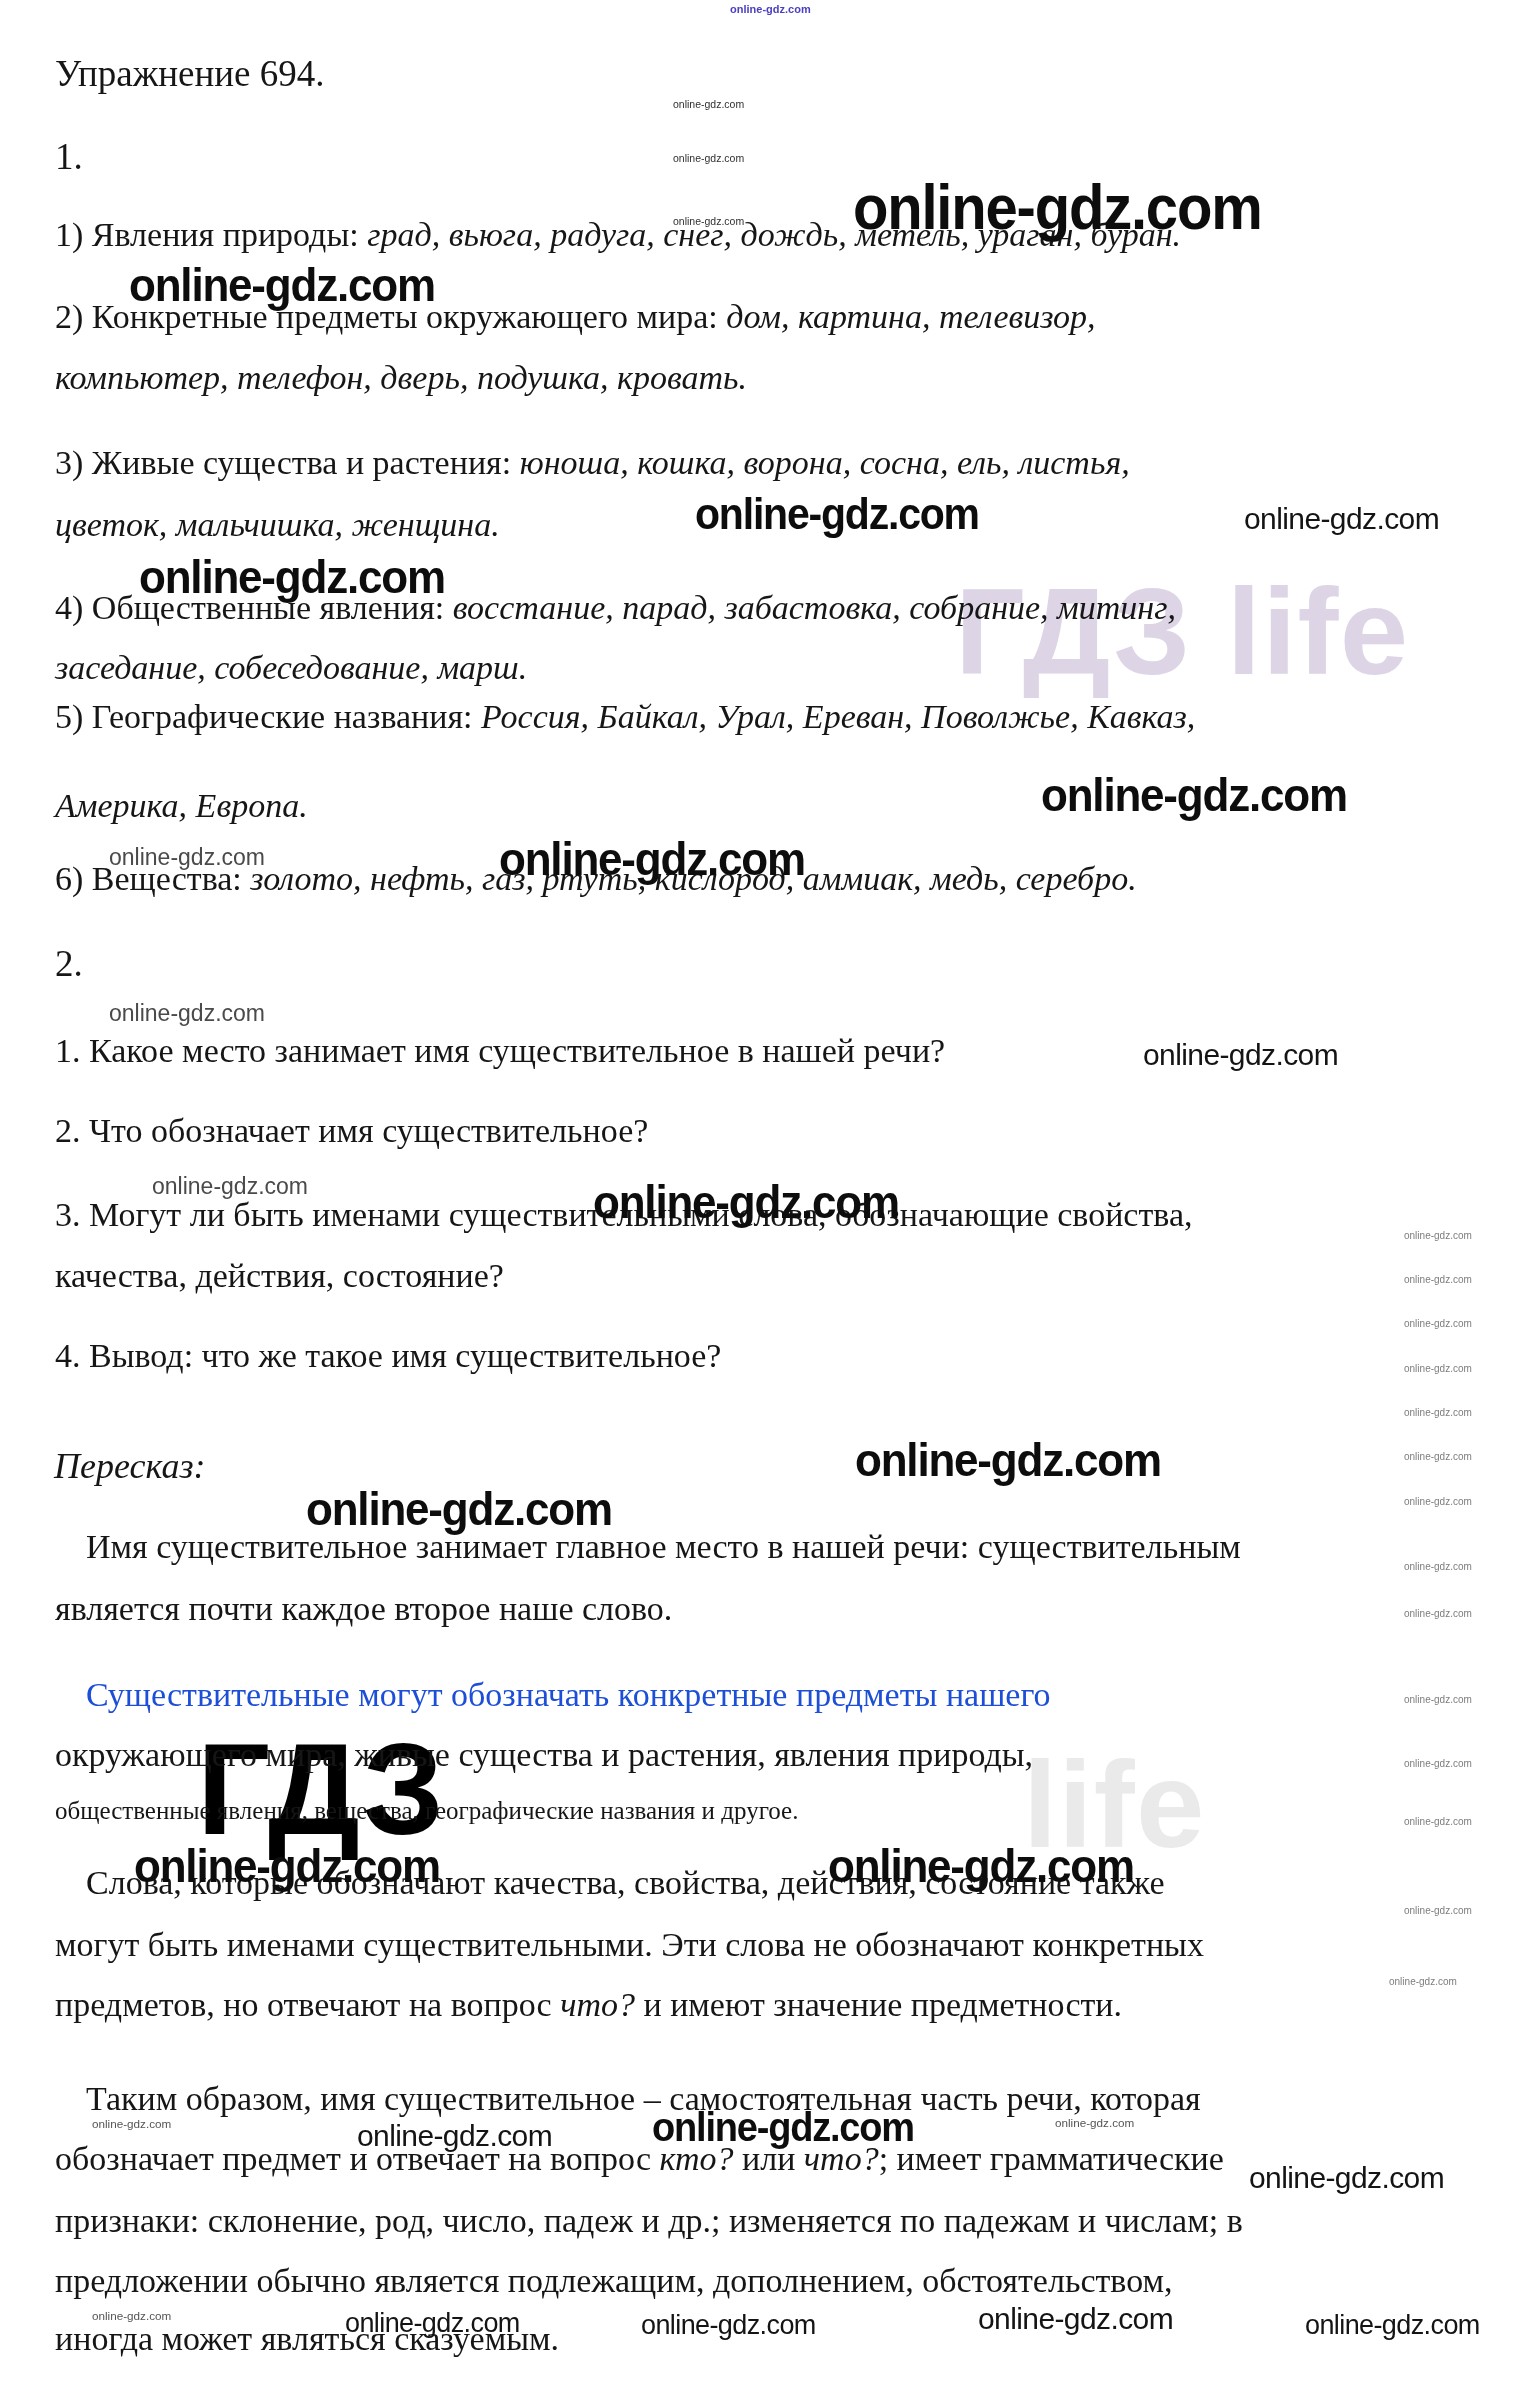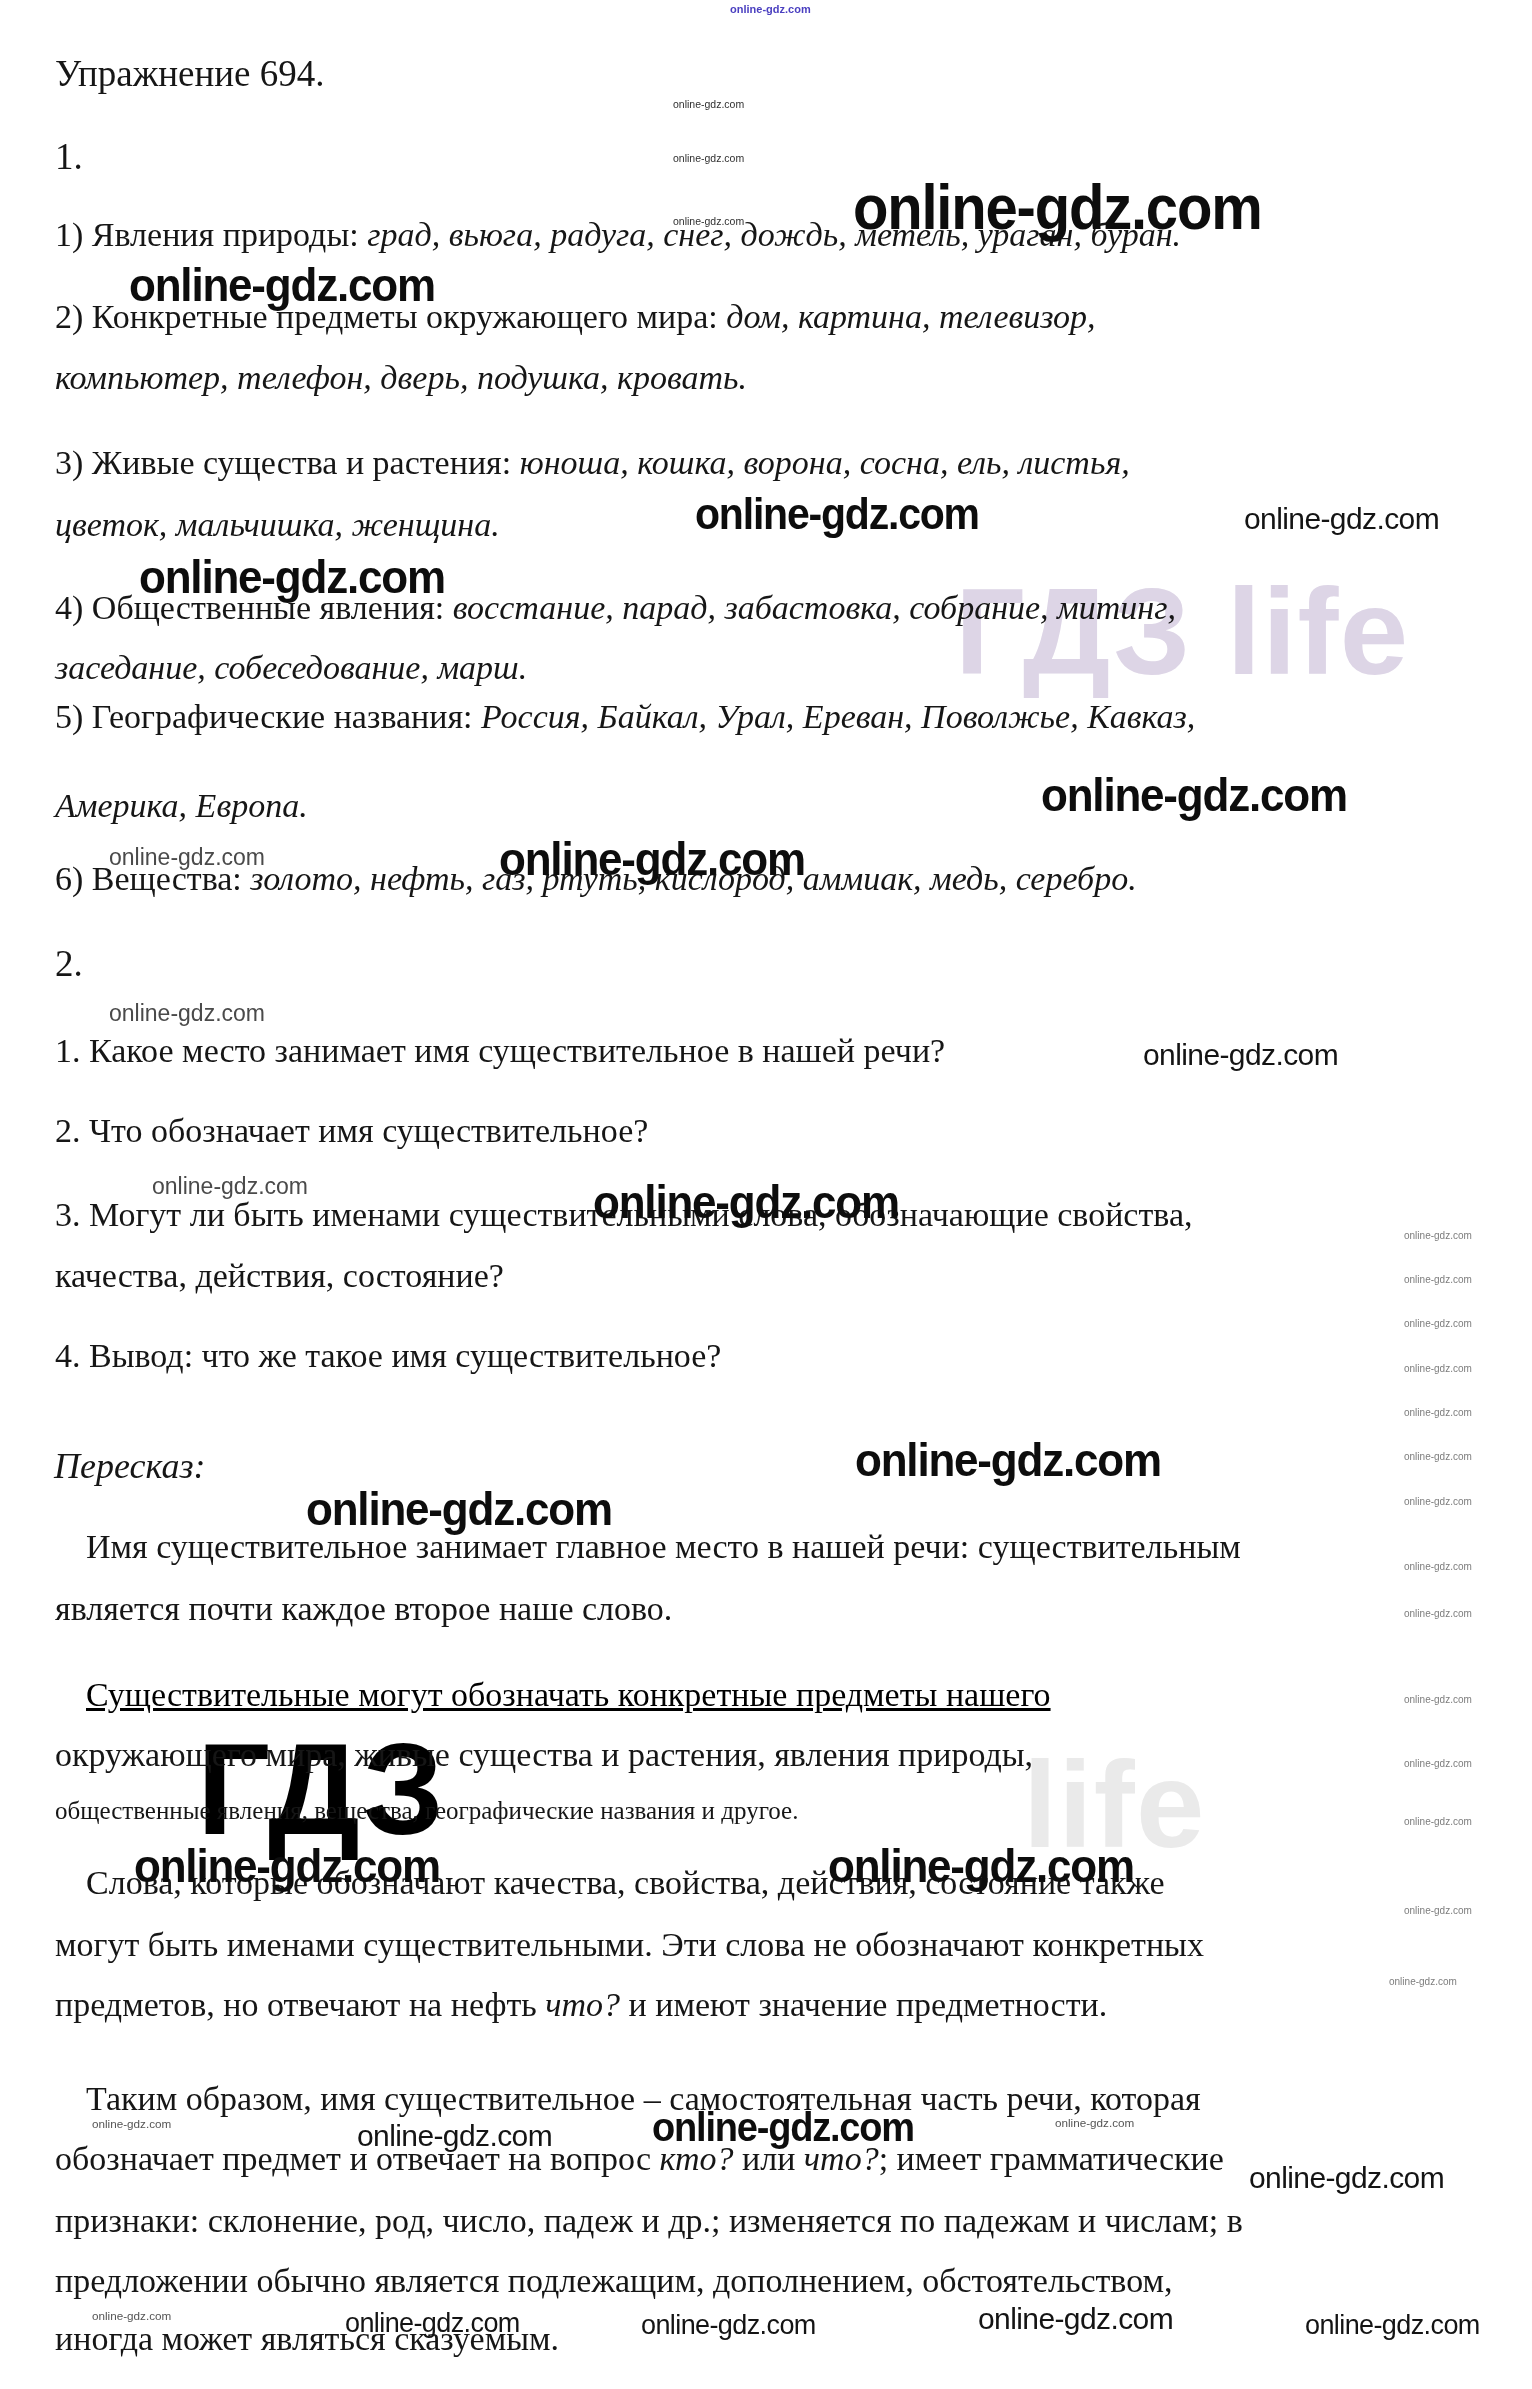--- a/index.html
+++ b/index.html
@@ -61,26 +61,26 @@
       <div class="line" style="left: 55px; top: 860px; font-size: 34px; color: rgb(22, 22, 22);"><span class="n">6) Вещества: </span><span class="i">золото, нефть, газ, ртуть, кислород, аммиак, медь, серебро.</span></div>
       <div class="line" style="left: 55px; top: 943px; font-size: 37px; color: rgb(22, 22, 22);"><span class="b">2.</span></div>
       <div class="line" style="left: 55px; top: 1032px; font-size: 34px; color: rgb(22, 22, 22);"><span class="n">1. Какое место занимает имя существительное в нашей речи?</span></div>
       <div class="line" style="left: 55px; top: 1112px; font-size: 34px; color: rgb(22, 22, 22);"><span class="n">2. Что обозначает имя существительное?</span></div>
       <div class="line" style="left: 55px; top: 1196px; font-size: 34px; color: rgb(22, 22, 22);"><span class="n">3. Могут ли быть именами существительными слова, обозначающие свойства,</span></div>
       <div class="line" style="left: 55px; top: 1257px; font-size: 34px; color: rgb(22, 22, 22);"><span class="n">качества, действия, состояние?</span></div>
       <div class="line" style="left: 55px; top: 1337px; font-size: 34px; color: rgb(22, 22, 22);"><span class="n">4. Вывод: что же такое имя существительное?</span></div>
       <div class="line" style="left: 54px; top: 1446px; font-size: 36px; color: rgb(22, 22, 22);"><span class="bi">Пересказ:</span></div>
       <div class="line" style="left: 86px; top: 1528px; font-size: 34px; color: rgb(22, 22, 22);"><span class="n">Имя существительное занимает главное место в нашей речи: существительным</span></div>
       <div class="line" style="left: 55px; top: 1590px; font-size: 34px; color: rgb(22, 22, 22);"><span class="n">является почти каждое второе наше слово.</span></div>
-      <div class="line" style="left: 86px; top: 1676px; font-size: 34px; color: #000000; text-decoration: underline;"><span class="n">Существительные могут обозначать конкретные предметы нашего</span></div>
+      <div class="line" style="left: 86px; top: 1676px; font-size: 34px; color: #1d4ed8;"><span class="n">Существительные могут обозначать конкретные предметы нашего</span></div>
       <div class="line" style="left: 55px; top: 1736px; font-size: 34px; color: rgb(22, 22, 22);"><span class="n">окружающего мира, живые существа и растения, явления природы,</span></div>
       <div class="line" style="left: 55px; top: 1797px; font-size: 25px; color: rgb(22, 22, 22);"><span class="n">общественные явления, вещества, географические названия и другое.</span></div>
       <div class="line" style="left: 86px; top: 1864px; font-size: 34px; color: rgb(22, 22, 22);"><span class="n">Слова, которые обозначают качества, свойства, действия, состояние также</span></div>
       <div class="line" style="left: 55px; top: 1926px; font-size: 34px; color: rgb(22, 22, 22);"><span class="n">могут быть именами существительными. Эти слова не обозначают конкретных</span></div>
-      <div class="line" style="left: 55px; top: 1986px; font-size: 34px; color: rgb(22, 22, 22);"><span class="n">предметов, но отвечают на нефть </span><span class="i">что?</span><span class="n"> и имеют значение предметности.</span></div>
+      <div class="line" style="left: 55px; top: 1986px; font-size: 34px; color: rgb(22, 22, 22);"><span class="n">предметов, но отвечают на вопрос </span><span class="i">что?</span><span class="n"> и имеют значение предметности.</span></div>
       <div class="line" style="left: 86px; top: 2080px; font-size: 34px; color: rgb(22, 22, 22);"><span class="n">Таким образом, имя существительное – самостоятельная часть речи, которая</span></div>
       <div class="line" style="left: 55px; top: 2140px; font-size: 34px; color: rgb(22, 22, 22);"><span class="n">обозначает предмет и отвечает на вопрос </span><span class="i">кто?</span><span class="n"> или </span><span class="i">что?</span><span class="n">; имеет грамматические</span></div>
       <div class="line" style="left: 55px; top: 2202px; font-size: 34px; color: rgb(22, 22, 22);"><span class="n">признаки: склонение, род, число, падеж и др.; изменяется по падежам и числам; в</span></div>
       <div class="line" style="left: 55px; top: 2262px; font-size: 34px; color: rgb(22, 22, 22);"><span class="n">предложении обычно является подлежащим, дополнением, обстоятельством,</span></div>
       <div class="line" style="left: 55px; top: 2320px; font-size: 34px; color: rgb(22, 22, 22);"><span class="n">иногда может являться сказуемым.</span></div>
     </div>
   <div id="wm-layer">
       <div class="wm blue" style="left: 730px; top: 3.7px; font-size: 11px; color: rgb(74, 63, 192); font-weight: 700;">online-gdz.com</div>
       <div class="wm sm" style="left: 673px; top: 99px; font-size: 10.5px; color: rgb(48, 48, 48); font-weight: 400;">online-gdz.com</div>
       <div class="wm sm" style="left: 673px; top: 153px; font-size: 10.5px; color: rgb(48, 48, 48); font-weight: 400;">online-gdz.com</div>

